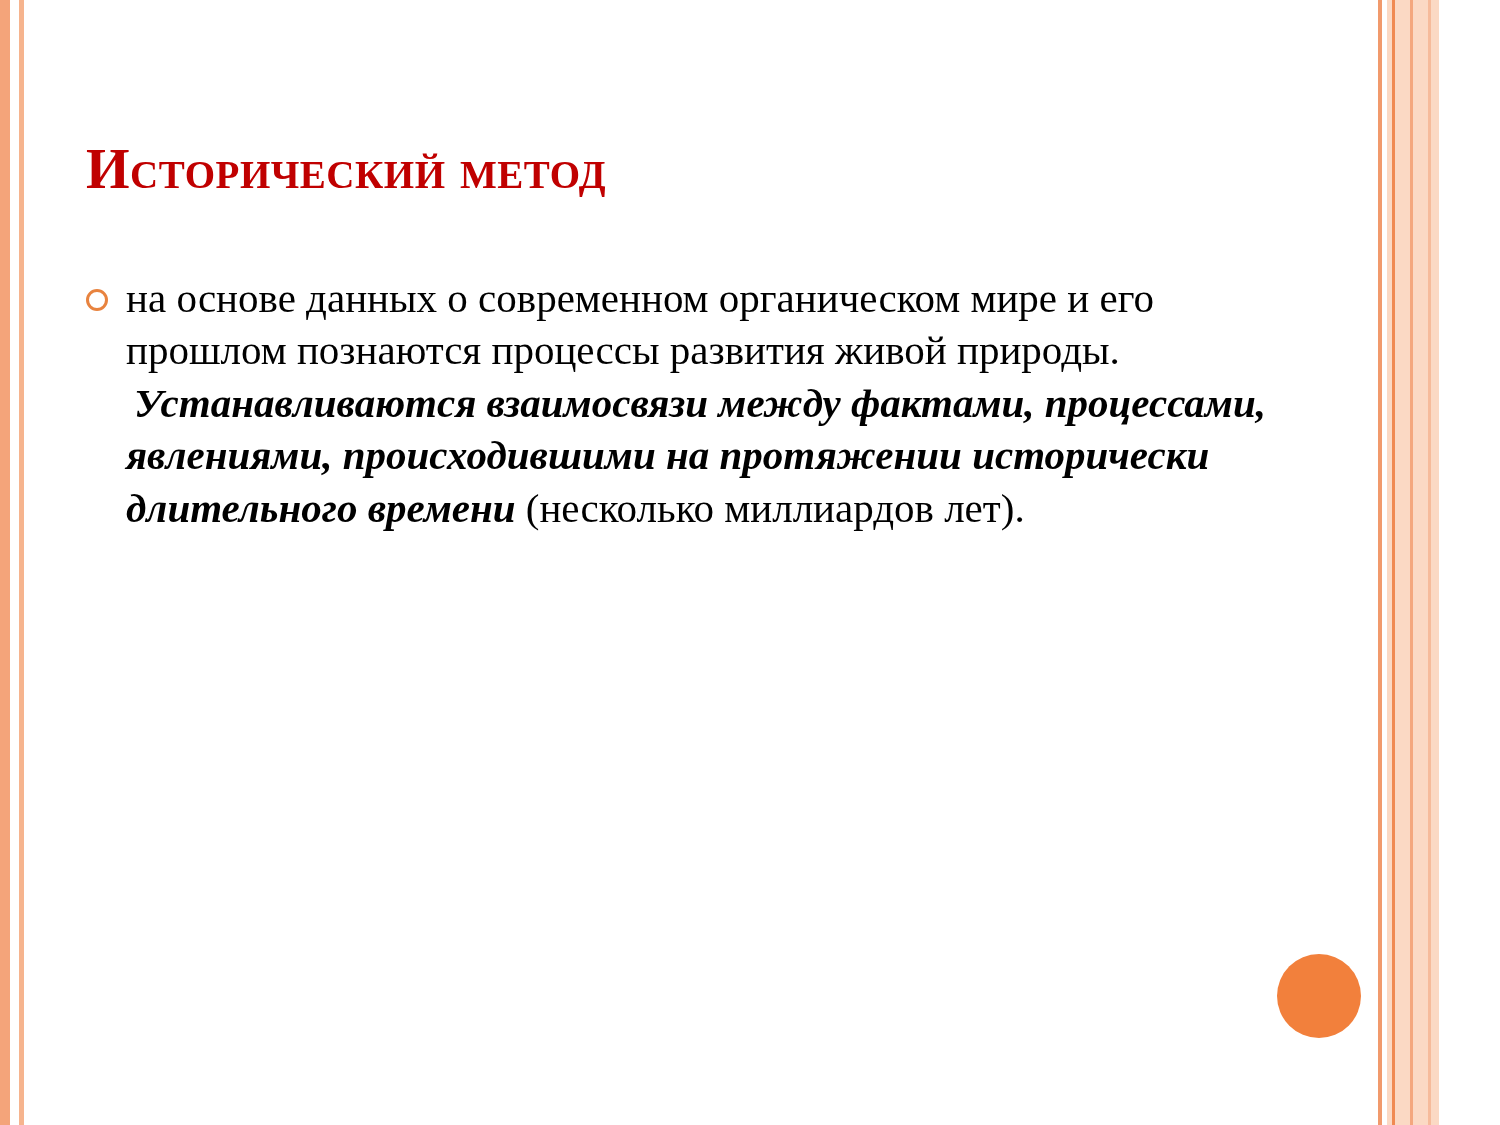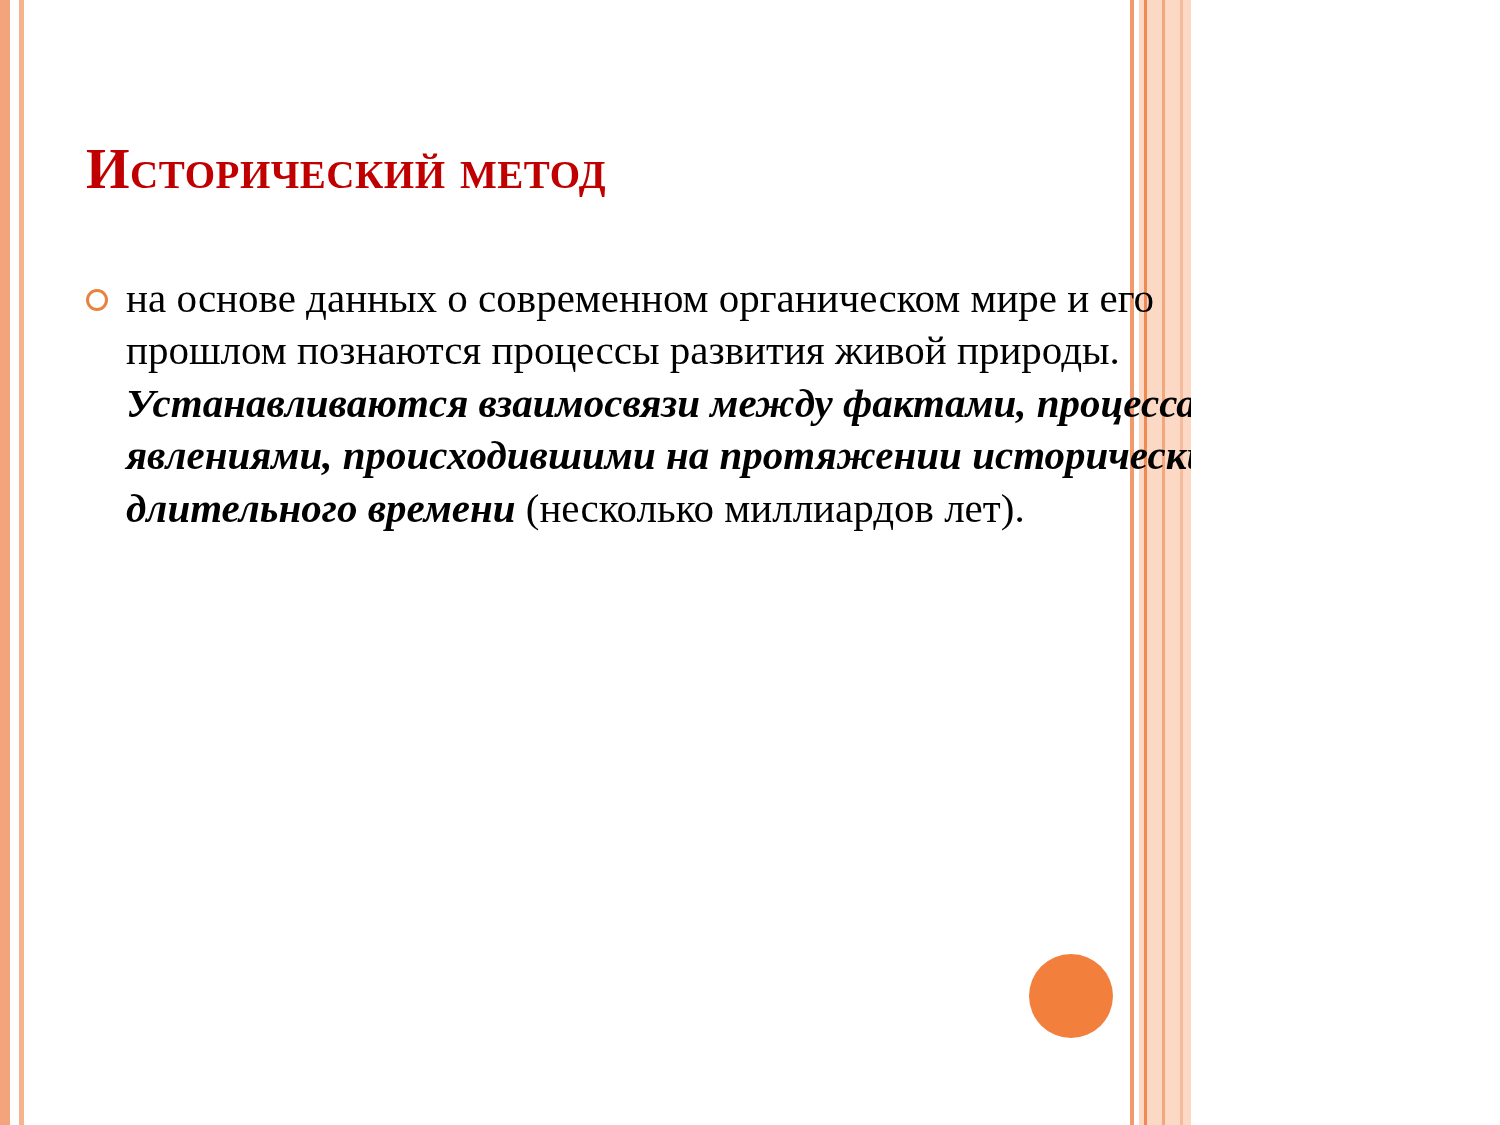--- a/index.html
+++ b/index.html
@@ -10,21 +10,21 @@
   body {
     width: 1500px;
     height: 1125px;
     background: #ffffff;
     font-family: "Liberation Serif", serif;
     overflow: hidden;
   }
 
   .slide {
     position: relative;
-    width: 1191px;
+    width: 1439px;
     height: 1125px;
     background: #ffffff;
     box-sizing: border-box;
     overflow: hidden;
   }
 
   
   .left-stripe-outer {
     position: absolute;
     left: 0;
@@ -144,20 +144,21 @@
     flex: 1 1 auto;
     font-family: "Liberation Serif", serif;
     font-size: 41px;
     line-height: 1.28;
     color: #000000;
     text-align: left;
   }
   .bullet-text .em {
     font-style: italic;
     font-weight: bold;
+    margin-left: 8px;
   }
 </style>
 </head>
 <body>
 
 <div class="slide">
 
   <div class="left-stripe-outer"></div>
   <div class="left-stripe-gap"></div>
   <div class="left-stripe-inner"></div>

